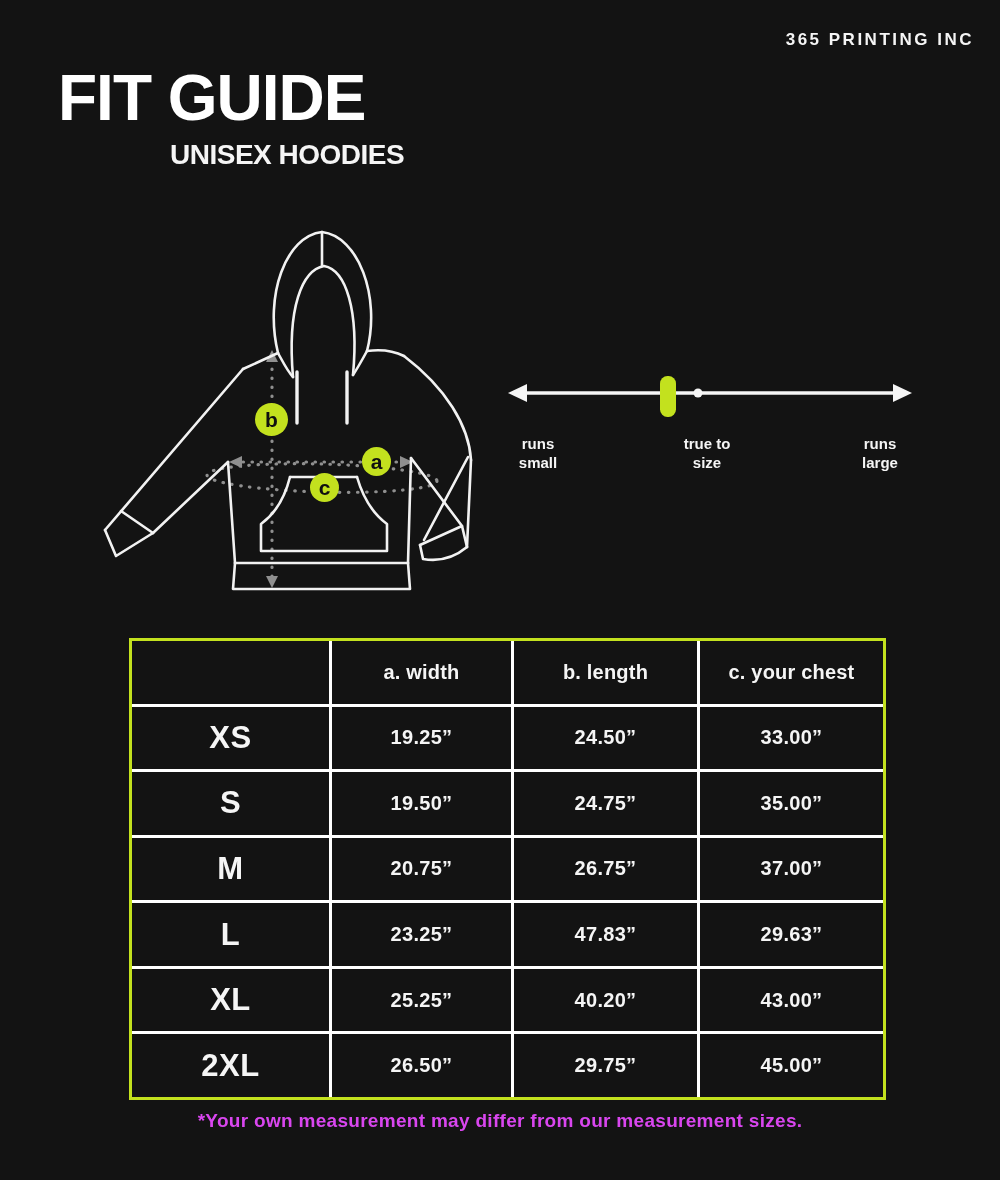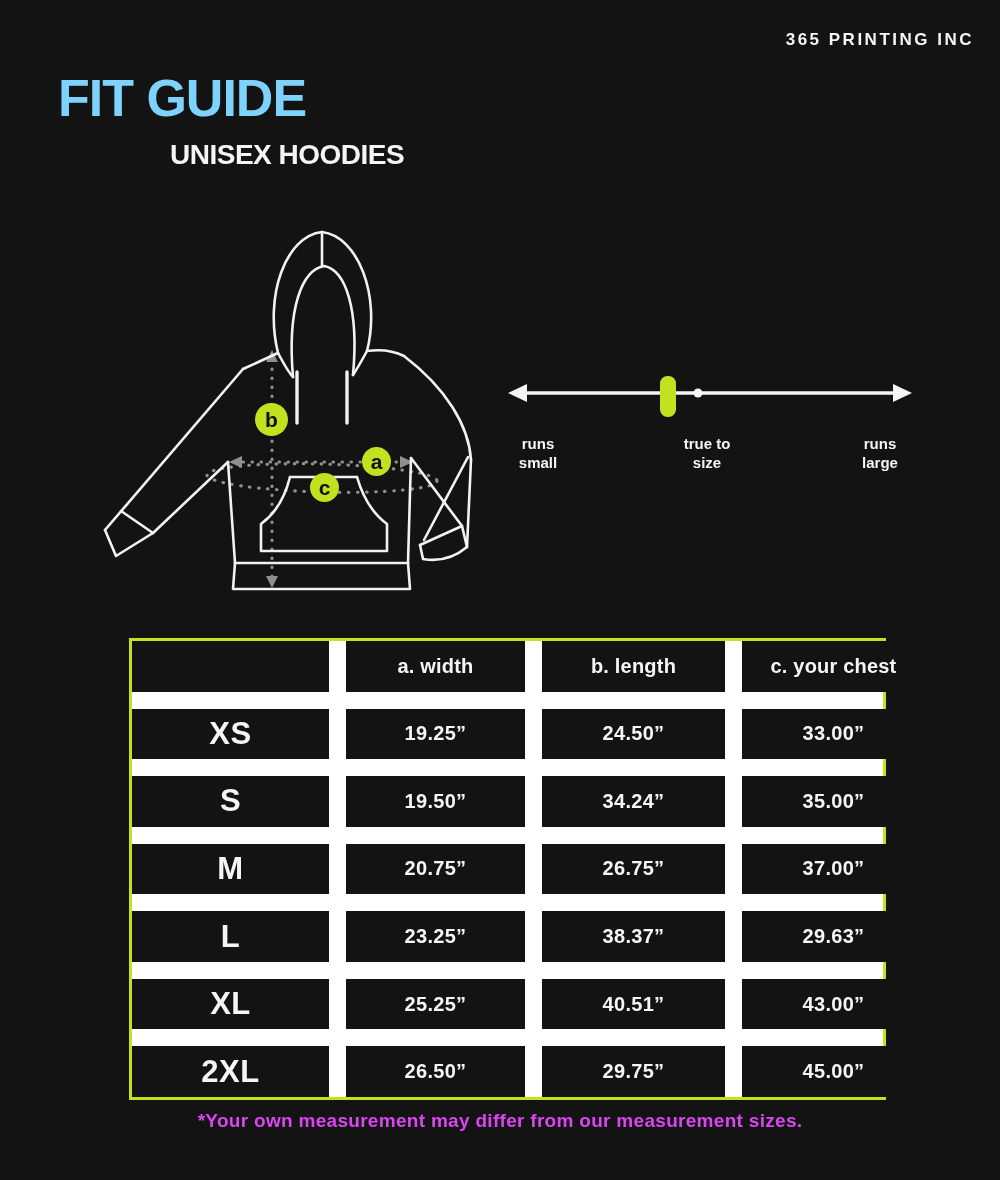--- a/index.html
+++ b/index.html
@@ -9,22 +9,22 @@
     font-family:"Liberation Sans","DejaVu Sans",sans-serif;
     font-weight:bold;
   }
   
   .brand{
     position:absolute;top:30px;right:26px;
     font-size:17px;letter-spacing:2.5px;color:#f5f5f5;
   }
   .title{
     position:absolute;top:58px;left:58px;
-    font-size:52px;line-height:80px;letter-spacing:-1px;
-    color:#7dd3fc;
+    font-size:64px;line-height:80px;letter-spacing:-1px;
+    color:#ffffff;
   }
   .subtitle{
     position:absolute;top:139px;left:170px;width:266px;
     text-align:left;font-size:28px;letter-spacing:-0.5px;color:#f5f5f5;
   }
   
   .hoodie-svg{position:absolute;left:100px;top:220px;width:400px;height:400px;}
   .marker{
     position:absolute;border-radius:50%;background:#c3e11e;color:#101010;
     display:flex;align-items:center;justify-content:center;
@@ -42,21 +42,21 @@
   .scale-label.left{left:498px;width:80px;}
   .scale-label.center{left:657px;width:100px;}
   .scale-label.right{left:830px;width:100px;}
   
   .size-table{
     position:absolute;left:129px;top:638px;width:751px;height:456px;
     border:3px solid #c3e11e;background:#fff;
     display:grid;
     grid-template-columns:197px 179px 183px 183px;
     grid-template-rows:repeat(7,1fr);
-    gap:17px;
+    gap:3px;
   }
   .cell{
     background:#131313;display:flex;align-items:center;justify-content:center;
     color:#f5f5f5;
   }
   .cell.head{font-size:20px;letter-spacing:0.2px;}
   .cell.size{font-size:31px;letter-spacing:0.5px;}
   .cell.val{font-size:20px;letter-spacing:0.3px;text-align:center;}
   
   .footnote{
@@ -155,36 +155,36 @@
     <div class="cell head">b. length</div>
     <div class="cell head">c. your chest</div>
 
     <div class="cell size">XS</div>
     <div class="cell val">19.25”</div>
     <div class="cell val">24.50”</div>
     <div class="cell val">33.00”</div>
 
     <div class="cell size">S</div>
     <div class="cell val">19.50”</div>
-    <div class="cell val">34.24”</div>
+    <div class="cell val">24.75”</div>
     <div class="cell val">35.00”</div>
 
     <div class="cell size">M</div>
     <div class="cell val">20.75”</div>
     <div class="cell val">26.75”</div>
     <div class="cell val">37.00”</div>
 
     <div class="cell size">L</div>
     <div class="cell val">23.25”</div>
-    <div class="cell val">38.37”</div>
+    <div class="cell val">47.83”</div>
     <div class="cell val">29.63”</div>
 
     <div class="cell size">XL</div>
     <div class="cell val">25.25”</div>
-    <div class="cell val">40.51”</div>
+    <div class="cell val">40.20”</div>
     <div class="cell val">43.00”</div>
 
     <div class="cell size">2XL</div>
     <div class="cell val">26.50”</div>
     <div class="cell val">29.75”</div>
     <div class="cell val">45.00”</div>
   </div>
 
   <div class="footnote">*Your own measurement may differ from our measurement sizes.</div>
 

